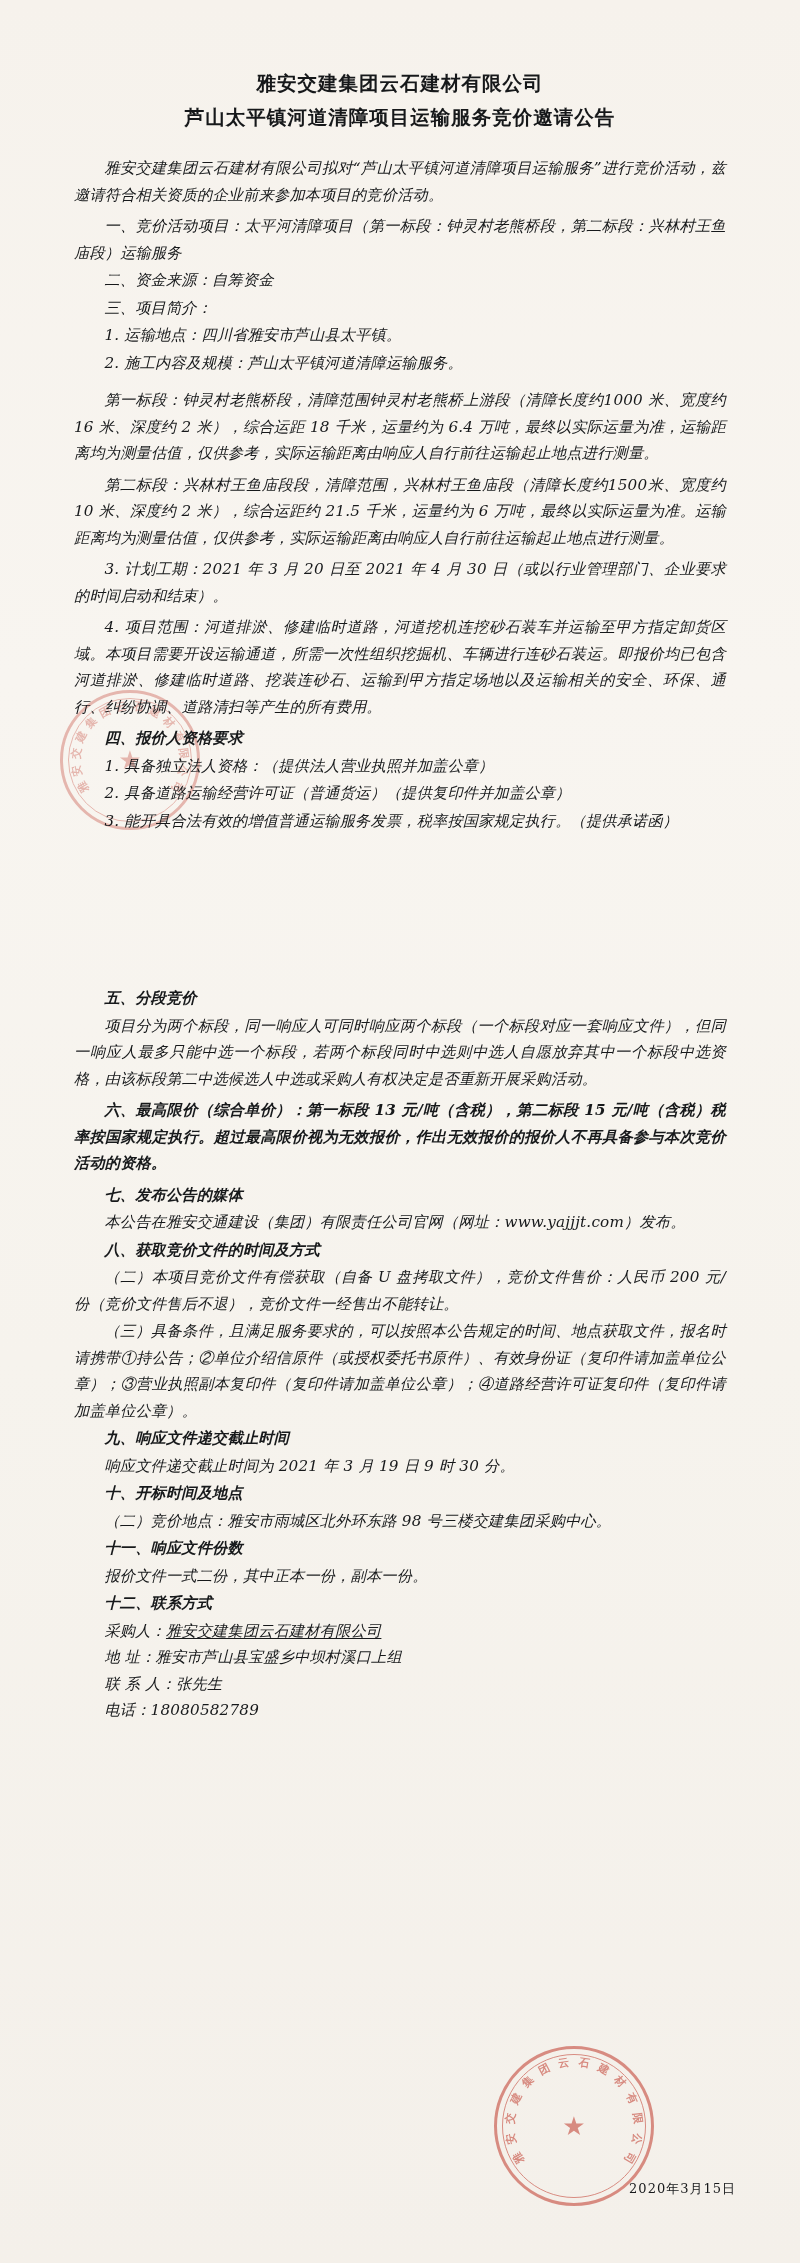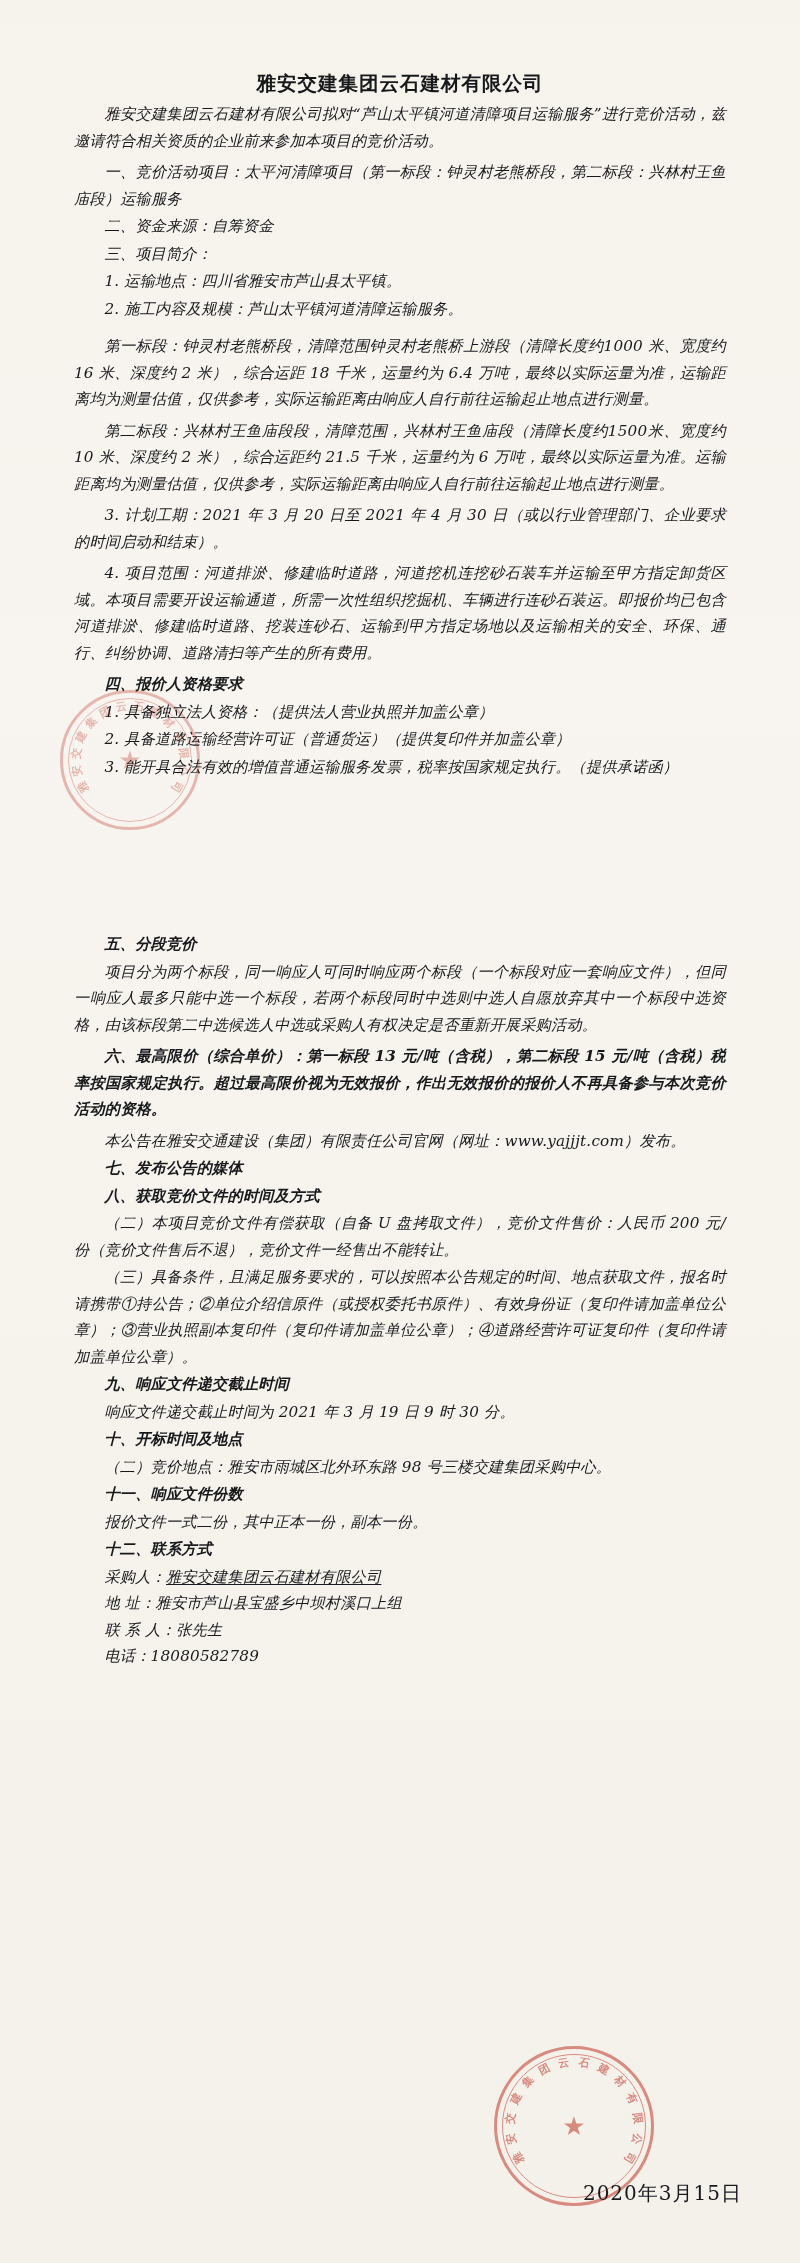--- a/index.html
+++ b/index.html
@@ -113,23 +113,23 @@
     opacity: 0.55;
   }
   .seal-ring {
     position: absolute;
     left: 5px; top: 5px; right: 5px; bottom: 5px;
     border: 1px solid #c0392b;
     border-radius: 50%;
   }
   .date-line {
     position: absolute;
-    right: 58px;
+    right: 64px;
     top: 2180px;
-    font-size: 20px;
+    font-size: 13px;
     color: #17191b;
     letter-spacing: 1px;
   }
   .contact-block p { margin: 0; }
 </style>
 </head>
 <body>
 
 <div class="page">
   <div class="paper"></div>
@@ -150,20 +150,21 @@
         <span style="transform: rotate(46.1538deg) translate(0px, -54px) rotate(0deg) translate(-50%, -50%);">材</span>
         <span style="transform: rotate(64.6154deg) translate(0px, -54px) rotate(0deg) translate(-50%, -50%);">有</span>
         <span style="transform: rotate(83.0769deg) translate(0px, -54px) rotate(0deg) translate(-50%, -50%);">限</span>
         <span style="transform: rotate(101.538deg) translate(0px, -54px) rotate(0deg) translate(-50%, -50%);">公</span>
         <span style="transform: rotate(120deg) translate(0px, -54px) rotate(0deg) translate(-50%, -50%);">司</span>
       </div>
     </div>
 
   <div class="content">
     <h1 class="title">雅安交建集团云石建材有限公司</h1>
+    <h2 class="subtitle">芦山太平镇河道清障项目运输服务竞价邀请公告</h2>
 
     <p class="para ind2">雅安交建集团云石建材有限公司拟对“芦山太平镇河道清障项目运输服务”进行竞价活动，兹邀请符合相关资质的企业前来参加本项目的竞价活动。</p>
     <div class="gap-s"></div>
 
     <p class="para ind2">一、竞价活动项目：太平河清障项目（第一标段：钟灵村老熊桥段，第二标段：兴林村王鱼庙段）运输服务</p>
     <p class="para ind2">二、资金来源：自筹资金</p>
     <p class="para ind2">三、项目简介：</p>
     <p class="para ind2">1. 运输地点：四川省雅安市芦山县太平镇。</p>
     <p class="para ind2">2. 施工内容及规模：芦山太平镇河道清障运输服务。</p>
     <div class="gap-m"></div>
@@ -182,22 +183,22 @@
     <p class="para ind2">2. 具备道路运输经营许可证（普通货运）（提供复印件并加盖公章）</p>
     <p class="para ind2">3. 能开具合法有效的增值普通运输服务发票，税率按国家规定执行。（提供承诺函）</p>
 
     <div class="big-gap"></div>
 
     <p class="para ind2 b">五、分段竞价</p>
     <p class="para ind2">项目分为两个标段，同一响应人可同时响应两个标段（一个标段对应一套响应文件），但同一响应人最多只能中选一个标段，若两个标段同时中选则中选人自愿放弃其中一个标段中选资格，由该标段第二中选候选人中选或采购人有权决定是否重新开展采购活动。</p>
     <div class="gap-s"></div>
     <p class="para ind2 b">六、最高限价（综合单价）：第一标段 13 元/吨（含税），第二标段 15 元/吨（含税）税率按国家规定执行。超过最高限价视为无效报价，作出无效报价的报价人不再具备参与本次竞价活动的资格。</p>
     <div class="gap-s"></div>
+    <p class="para ind2 b">七、发布公告的媒体</p>
     <p class="para ind2">本公告在雅安交通建设（集团）有限责任公司官网（网址：www.yajjjt.com）发布。</p>
-    <p class="para ind2 b">七、发布公告的媒体</p>
     <p class="para ind2 b">八、获取竞价文件的时间及方式</p>
     <p class="para ind2">（二）本项目竞价文件有偿获取（自备 U 盘拷取文件），竞价文件售价：人民币 200 元/份（竞价文件售后不退），竞价文件一经售出不能转让。</p>
     <p class="para ind2">（三）具备条件，且满足服务要求的，可以按照本公告规定的时间、地点获取文件，报名时请携带①持公告；②单位介绍信原件（或授权委托书原件）、有效身份证（复印件请加盖单位公章）；③营业执照副本复印件（复印件请加盖单位公章）；④道路经营许可证复印件（复印件请加盖单位公章）。</p>
     <p class="para ind2 b">九、响应文件递交截止时间</p>
     <p class="para ind2">响应文件递交截止时间为 2021 年 3 月 19 日 9 时 30 分。</p>
     <p class="para ind2 b">十、开标时间及地点</p>
     <p class="para ind2">（二）竞价地点：雅安市雨城区北外环东路 98 号三楼交建集团采购中心。</p>
     <p class="para ind2 b">十一、响应文件份数</p>
     <p class="para ind2">报价文件一式二份，其中正本一份，副本一份。</p>
     <p class="para ind2 b">十二、联系方式</p>

